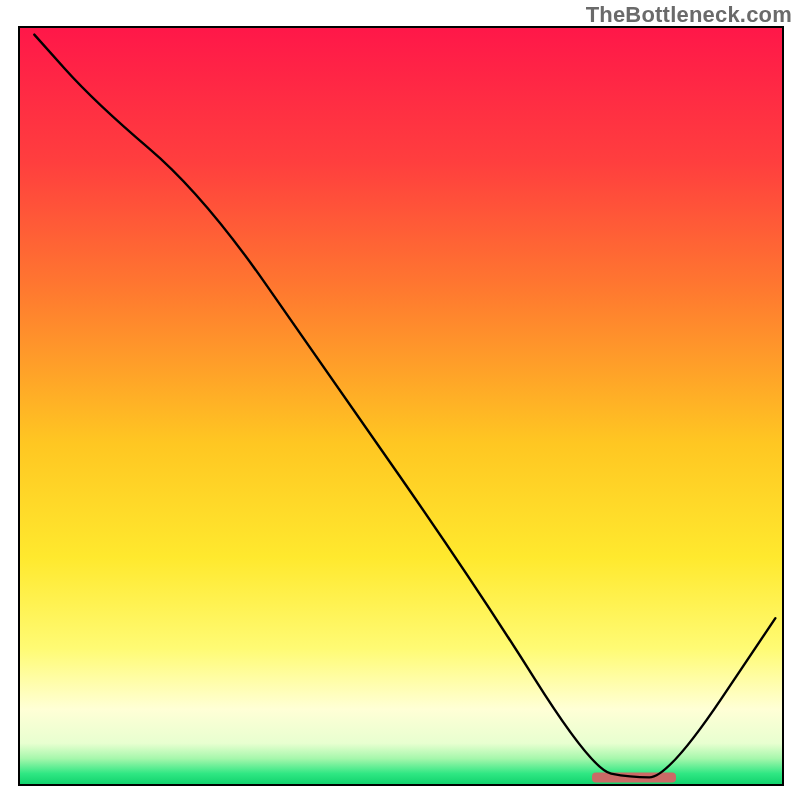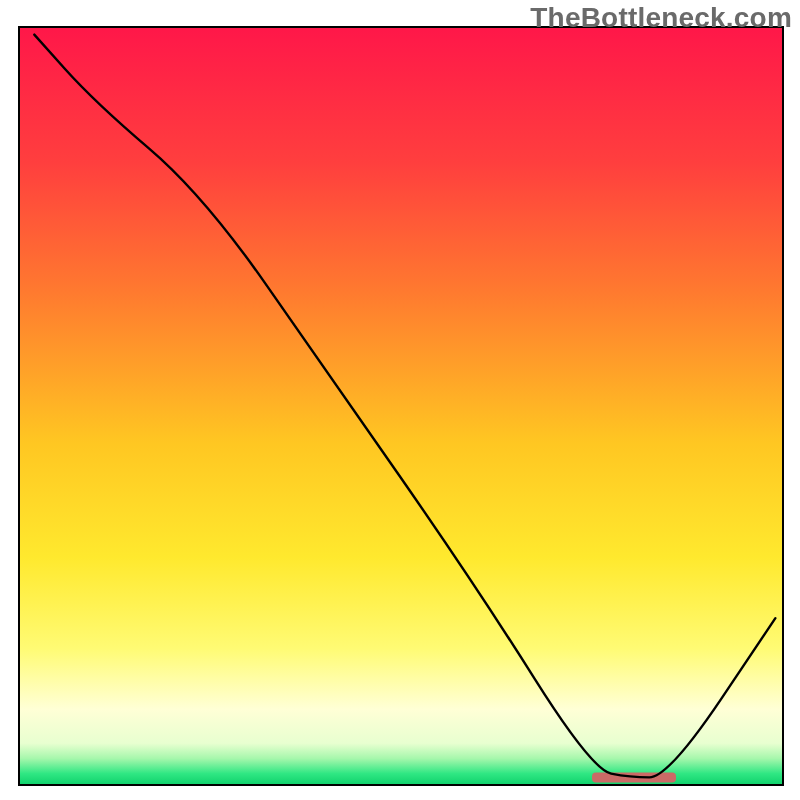--- a/index.html
+++ b/index.html
@@ -13,21 +13,21 @@
   }
   .chart-wrap {
     position: relative;
     width: 800px;
     height: 800px;
   }
   .watermark {
     position: absolute;
     top: 2px;
     right: 8px;
-    font-size: 28px;
+    font-size: 22px;
     font-weight: 600;
     color: #6a6a6a;
     letter-spacing: 0.2px;
     user-select: none;
   }
   svg {
     display: block;
   }
 </style>
 </head>

